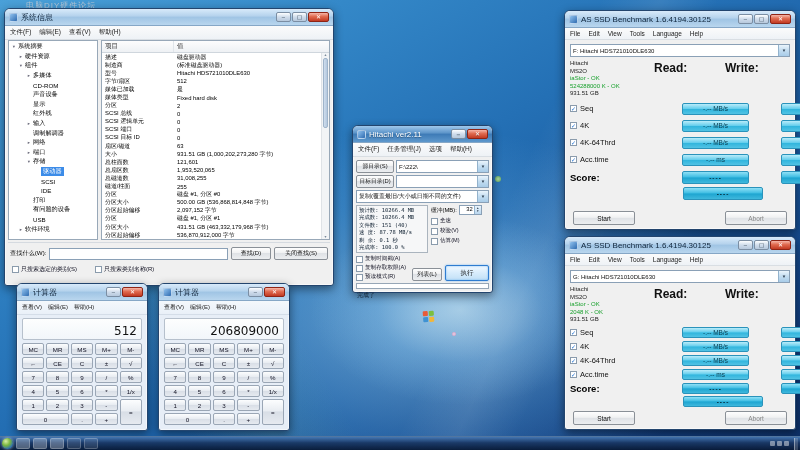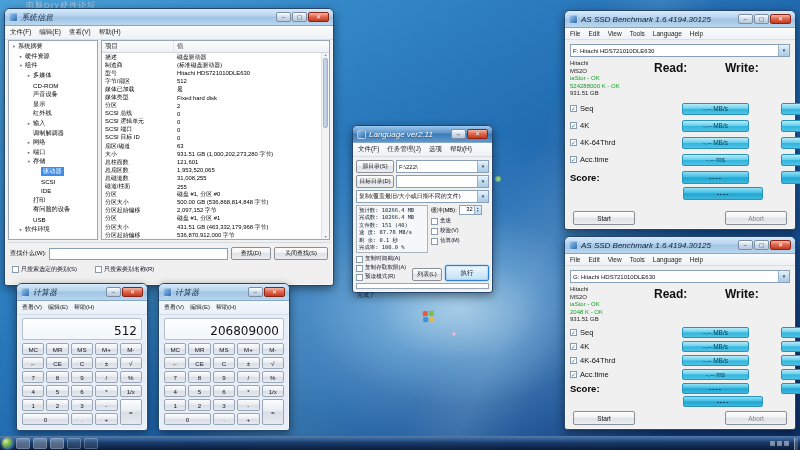--- a/index.html
+++ b/index.html
@@ -28,21 +28,21 @@
   
   .win { position:absolute; background:#f0f0f0; border:1px solid #23456e; z-index:10;
     border-radius:6px 6px 3px 3px;
     box-shadow:0 3px 10px rgba(0,0,0,.45), inset 0 0 0 1px rgba(255,255,255,.55); }
   .titlebar { height:17px; display:flex; align-items:center; gap:3px; padding:0 4px;
     border-radius:5px 5px 0 0; font-size:8px; color:#0d2238;
     background:linear-gradient(#d8eafa,#b4d2ec 45%,#9fc4e4 50%,#b9d6ee);
     border-bottom:1px solid #86a7c6; }
   .titlebar.active { background:linear-gradient(#9fc8ec,#5b93c8 45%,#3d7ab6 50%,#5e98cc);
     color:#fff; text-shadow:0 1px 1px rgba(0,0,0,.35); }
-  .title { flex:1; white-space:nowrap; overflow:hidden;font-style:italic; }
+  .title { flex:1; white-space:nowrap; overflow:hidden; }
   .ticon { width:9px; height:9px; flex:none; border-radius:2px;
     background:linear-gradient(135deg,#8fc1ee,#2f6bb0); border:1px solid rgba(255,255,255,.5); }
   .winbtns { display:flex; gap:1px; flex:none; }
   .wb { width:15px; height:10px; border:1px solid #7b8ea3; border-radius:2px; text-align:center;
     background:linear-gradient(#fdfeff,#cfdceb 50%,#b7c9dd); font-size:6px; line-height:8px; color:#345; }
   .wb.close { width:21px; background:linear-gradient(#f6b6a8,#e06a4f 45%,#c23a22);
     border-color:#8e2415; color:#fff; }
   .menubar { display:flex; gap:8px; padding:2px 5px; font-size:6.5px; color:#222;
     background:linear-gradient(#fbfbfb,#eef2f6); border-bottom:1px solid #d9dee3; }
   .btn { background:linear-gradient(#fefefe,#f0f1f2 45%,#dfe2e6 50%,#eceef0);
@@ -425,21 +425,21 @@
             <span class="cb"></span>
             <span>只搜索类别名称(R)</span>
           </label>
       </div>
     </div>
   </div>
 
   <div class="win" id="fastcopy">
     <div class="titlebar active">
       <span class="ticon"></span>
-      <span class="title">Language ver2.11</span>
+      <span class="title">Hitachi ver2.11</span>
       <span class="winbtns">
         <span class="wb">–</span>
         <span class="wb close">✕</span>
       </span>
     </div>
     <div class="menubar">
 
     <span class="mitem">文件(F)</span>
         <span class="mitem">任务管理(J)</span>
         <span class="mitem">选项</span>

